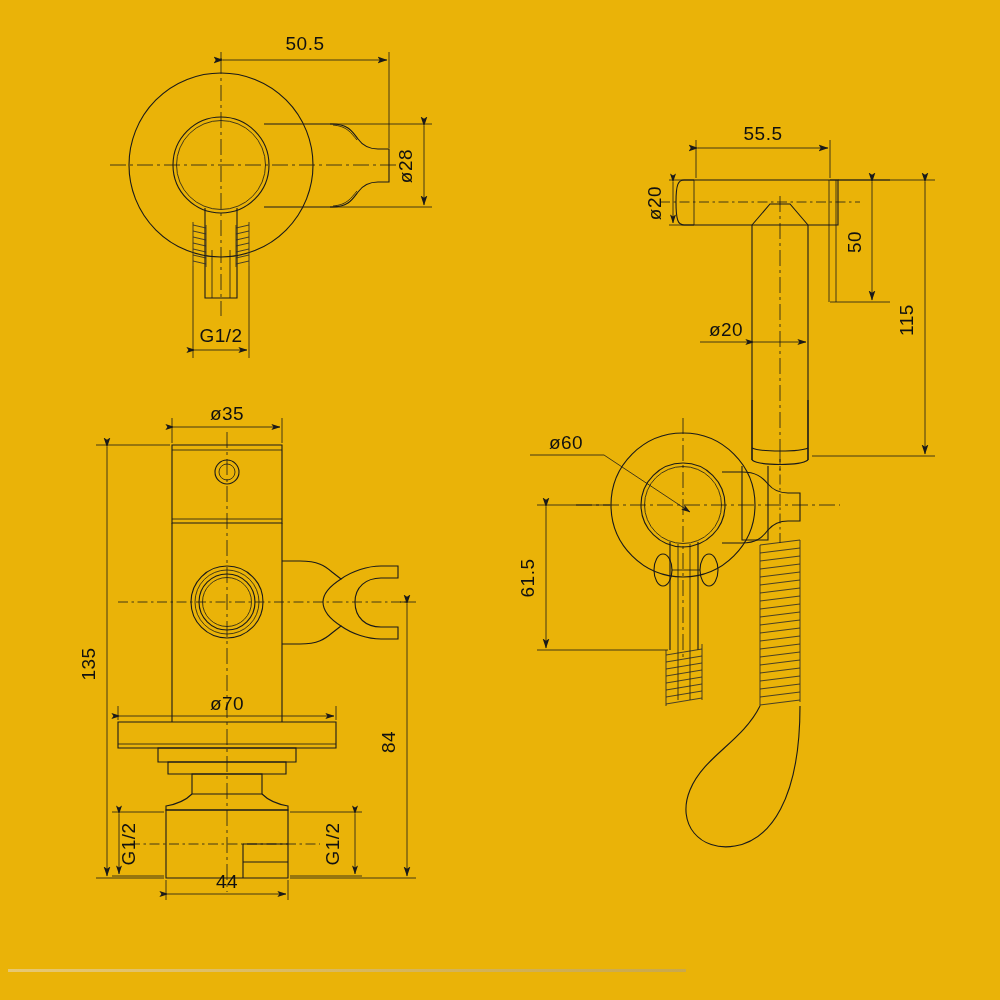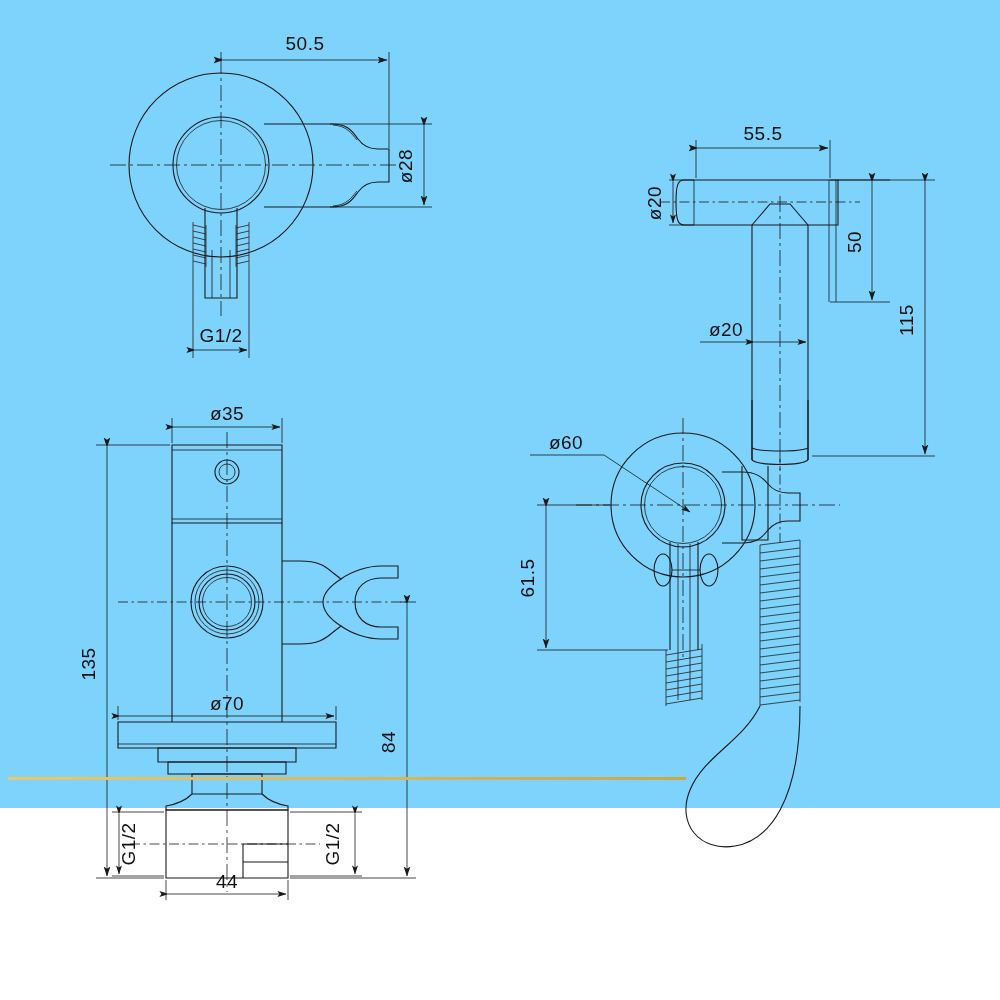--- a/index.html
+++ b/index.html
@@ -10,22 +10,22 @@
   }
   body {
     width: 1000px;
     height: 1000px;
     font-family: "Liberation Sans", sans-serif;
     overflow: hidden;
   }
   #sheet {
     position: relative;
     width: 1000px;
-    height: 808px;
-    background: #7dd3fc;
+    height: 1000px;
+    background: #eab308;
   }
   svg.drawing {
     position: absolute;
     left: 0;
     top: 0;
     width: 1000px;
     height: 1000px;
   }
   .ln {
     fill: none;

